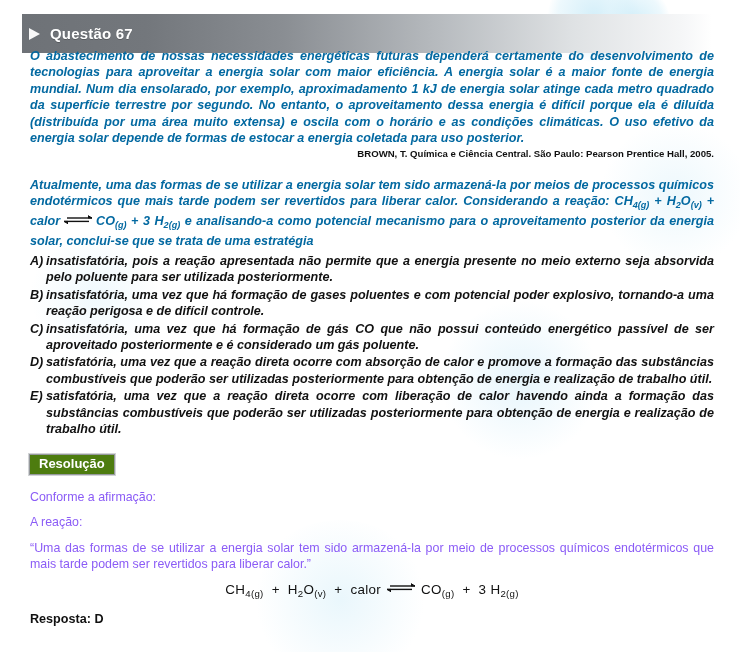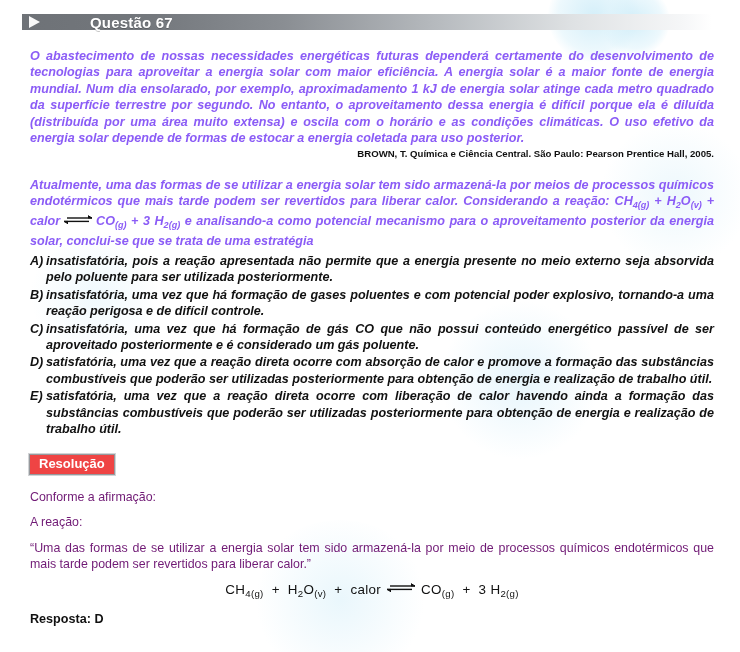--- a/index.html
+++ b/index.html
@@ -40,28 +40,27 @@
     z-index: 2;
     padding: 0;
   }
 
   
   .question-header {
     position: absolute;
     left: 22px;
     top: 14px;
     width: 690px;
-    height: 16px;
+    height: 39px;
     background: linear-gradient(to right,
                 #6e7277 0%, #73777c 18%, #8a8e93 38%,
                 #b6babe 60%, #dfe2e4 80%, #f6f7f8 96%, #ffffff 100%);
     display: flex;
     align-items: center;
     box-sizing: border-box;
-    gap: 40px;
   }
   .header-arrow {
     width: 20px;
     height: 25px;
     margin-left: 2px;
     display: flex;
     align-items: center;
     justify-content: center;
     flex: 0 0 auto;
   }
@@ -84,21 +83,21 @@
     width: 684px;
   }
   .stmt-p {
     font-size: 12.6px;
     font-style: italic;
     font-weight: bold;
     line-height: 16.4px;
     text-align: justify;
     text-justify: inter-word;
     margin: 0;
-    color: #8b5cf6;
+    color: #0369a1;
   }
   .citation {
     font-size: 9.6px;
     font-weight: bold;
     text-align: right;
     margin: 2px 0 0 0;
     color: #111;
   }
 
   .statement2 {
@@ -156,21 +155,21 @@
     flex: 1 1 auto;
     text-align: justify;
     text-justify: inter-word;
   }
 
   
   .resolucao-badge {
     position: absolute;
     left: 28px;
     top: 453px;
-    background: #ef4444;
+    background: #4d7c0f;
     color: #ffffff;
     font-size: 13px;
     font-weight: bold;
     padding: 3px 10px 4px 10px;
     line-height: 14px;
     border: 1px solid #d2d4d6;
     box-shadow: inset 0 0 0 1px #96999d;
   }
 
   
@@ -178,21 +177,21 @@
     position: absolute;
     left: 30px;
     top: 489px;
     width: 684px;
   }
   .res-p {
     font-size: 12.4px;
     line-height: 16.4px;
     margin: 0 0 9px 0;
     text-align: left;
-    color: #701a75;
+    color: #8b5cf6;
   }
   .res-p.justify { text-align: justify; text-justify: inter-word; }
   .res-eq {
     font-size: 13.4px;
     text-align: center;
     margin: 5px 0 14px 0;
     letter-spacing: 0.3px;
     color: #111;
   }
   .res-eq sub.chem { font-style: normal; font-weight: normal; }

